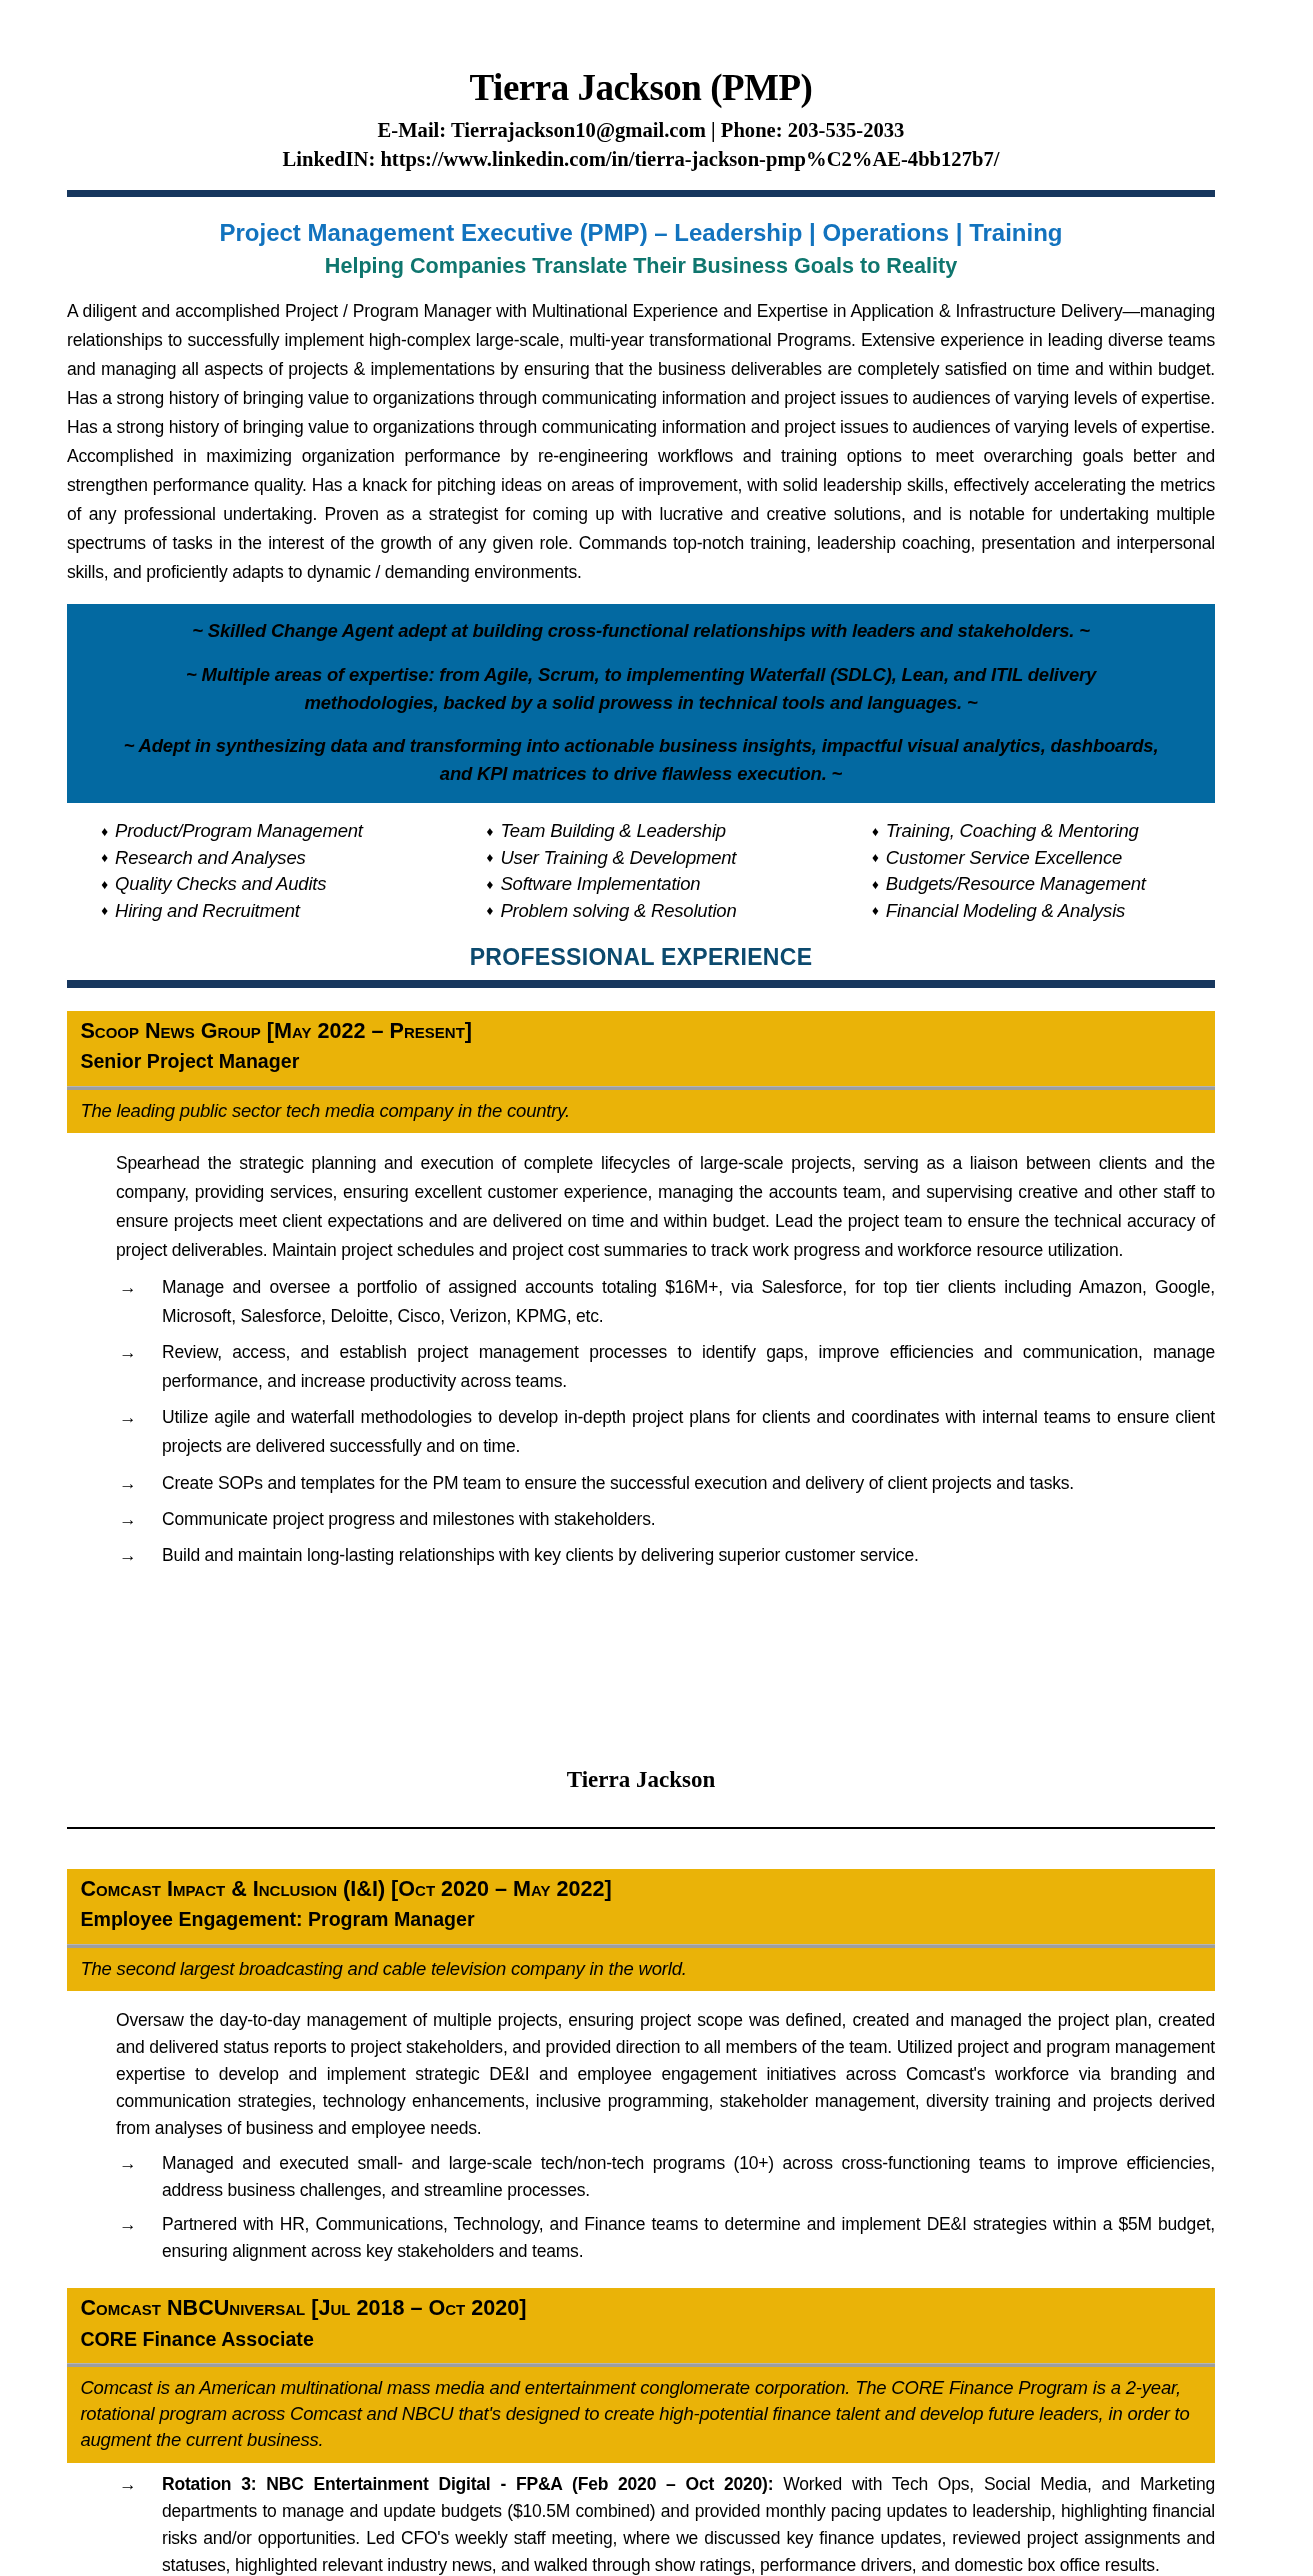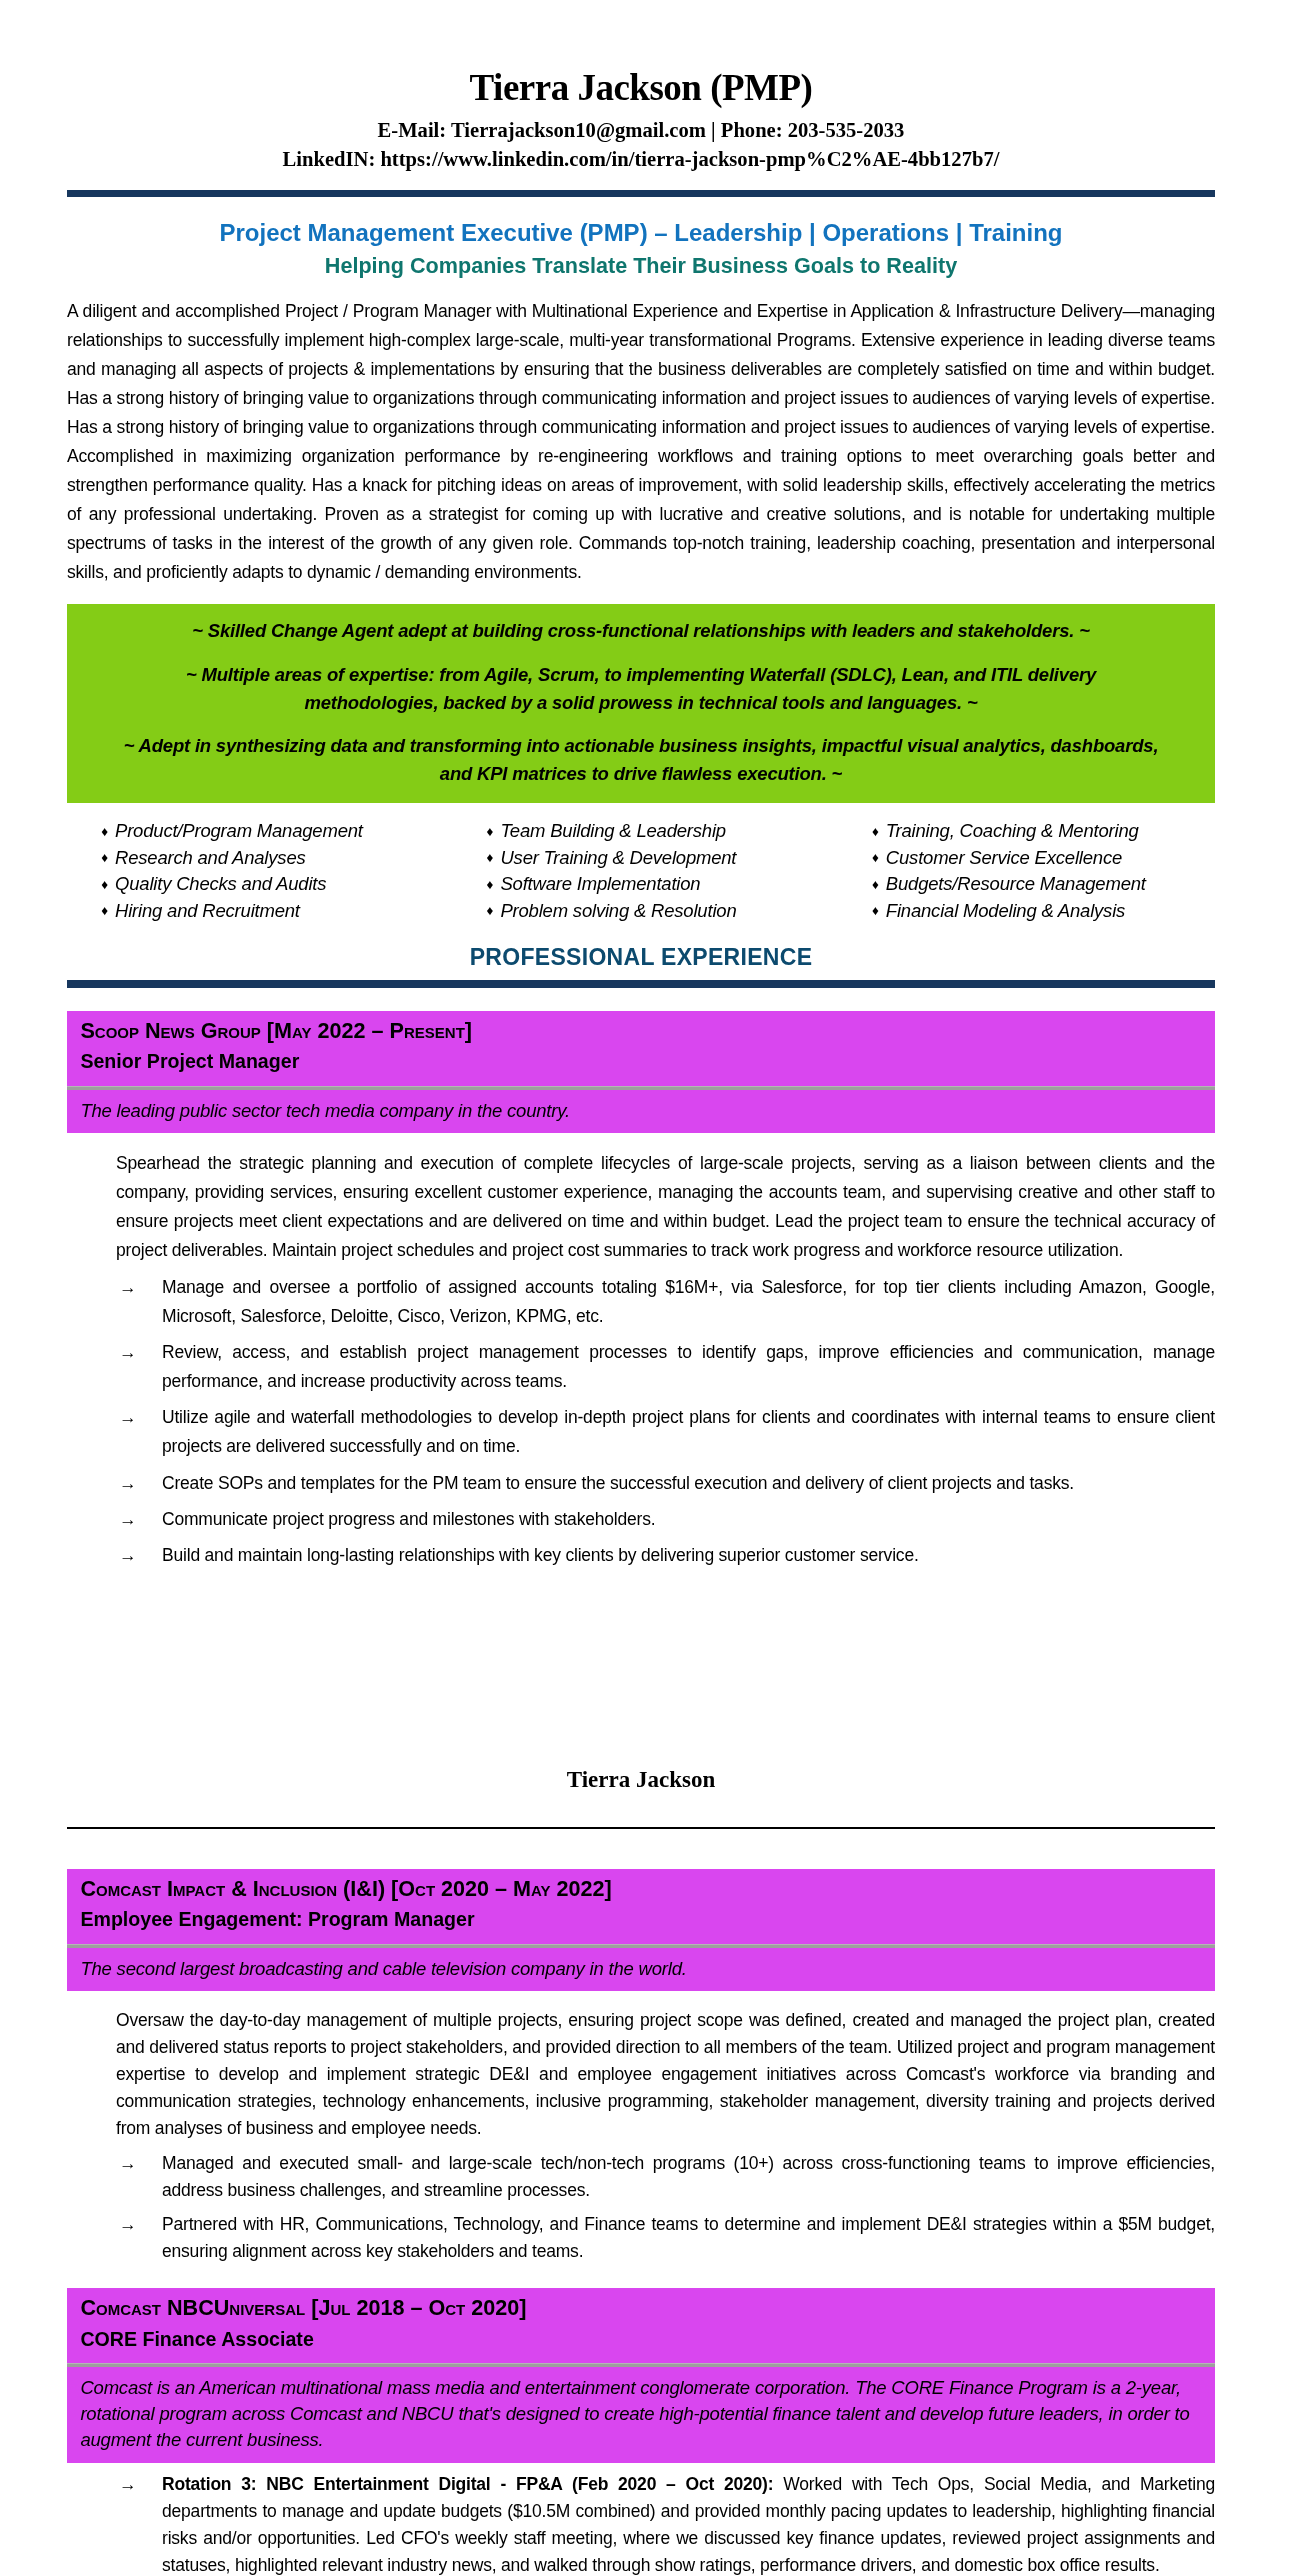--- a/index.html
+++ b/index.html
@@ -19,37 +19,37 @@
   .contact + .contact{margin-top:2.1px;}
   .navybar{height:7.7px;background:#17375E;margin-top:16.5px;}
   .doc-title{font-weight:bold;font-size:24px;line-height:28px;text-align:center;margin-top:21.6px;color:#1273BE;}
   .doc-tagline{font-weight:bold;font-size:21.6px;line-height:25px;text-align:center;margin-top:6.2px;color:#0f766e;}
 
   
   .para{font-size:17.5px;line-height:29px;text-align:justify;letter-spacing:-0.2px;}
   .summary{margin-top:18.5px;}
 
   
-  .callout-box{background:#84cc16;margin-top:15.5px;padding:13.4px 52px 14.4px;}
+  .callout-box{background:#0369a1;margin-top:15.5px;padding:13.4px 52px 14.4px;}
   .callout{font-weight:bold;font-style:italic;font-size:18.5px;line-height:28px;text-align:center;
         margin:0 0 15.5px;letter-spacing:-0.2px;}
   .callout:last-child{margin-bottom:0;}
 
   
   .skills{display:grid;grid-template-columns:1fr 1fr 1fr;column-gap:20.6px;margin-top:15.5px;padding:0 6.2px;}
   .skill{font-style:italic;font-size:18.5px;line-height:26px;letter-spacing:-0.2px;white-space:nowrap;margin-left:28px;}
   .diamond{font-style:normal;font-size:13.4px;vertical-align:1.5px;padding-right:7.2px;}
 
   
   .section-heading{color:#0c4a6e;font-weight:bold;font-size:23px;line-height:26px;text-align:center;
         margin-top:19.6px;letter-spacing:0.3px;}
   .section-bar{height:7.7px;background:#17375E;margin-top:10.3px;}
 
   
-  .jobbox{background:#d946ef;margin-top:23px;}
+  .jobbox{background:#eab308;margin-top:23px;}
   .jobbox .inner{padding:7.2px 13.4px 6.2px;}
   .company{font-weight:bold;font-variant:small-caps;font-size:21.6px;line-height:26px;}
   .role{font-weight:bold;font-size:19.6px;line-height:24px;margin-top:5.2px;}
   .jobrule{height:3.1px;background:#9E9E9E;border-top:1px solid #B5B5B5;margin:6.2px 0 0;}
   .jobdesc{font-style:italic;font-size:18.5px;line-height:26px;padding:8.2px 13.4px 9.3px;letter-spacing:-0.2px;}
   .jobpara{margin:15.5px 0 0 49px;}
   ul.arrows{list-style:none;margin:8.2px 0 0 49px;padding:0;}
   ul.arrows li{position:relative;padding-left:46px;margin-bottom:7.2px;font-size:17.5px;line-height:29px;
         text-align:justify;letter-spacing:-0.2px;}
   #sheet2 ul.arrows li{line-height:27px;}

